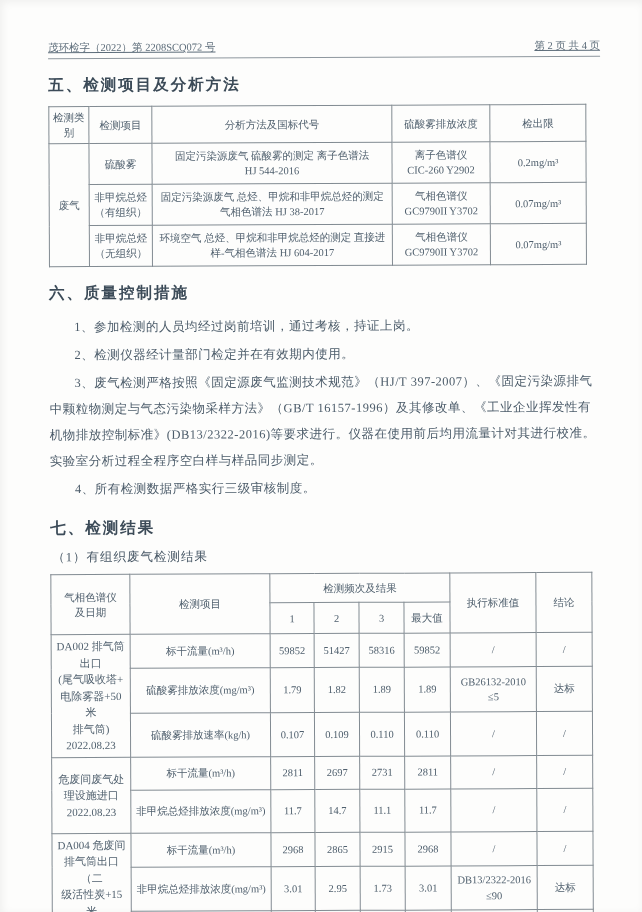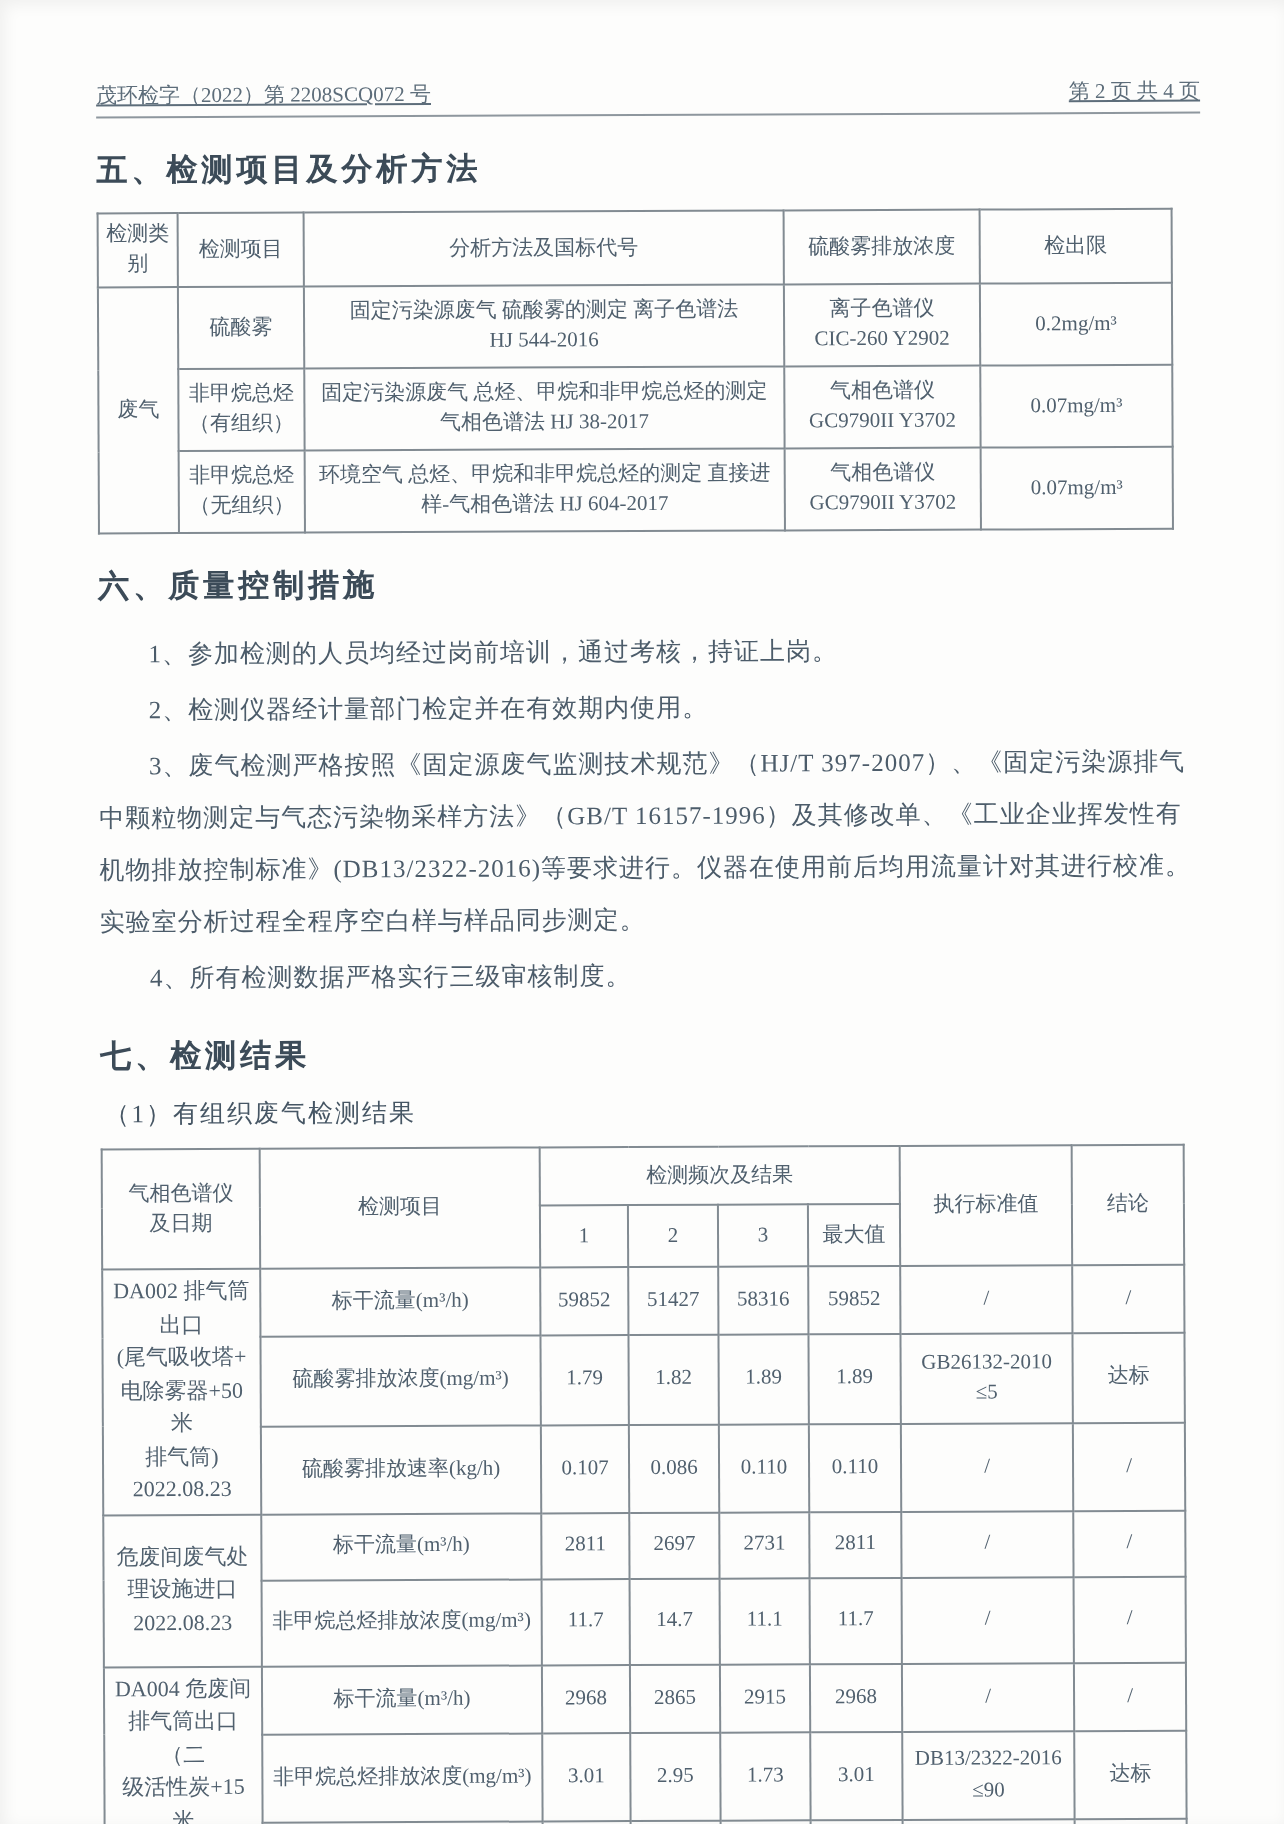--- a/index.html
+++ b/index.html
@@ -176,21 +176,21 @@
           <td>1.82</td>
           <td>1.89</td>
           <td>1.89</td>
           <td class="pre">GB26132-2010
 ≤5</td>
           <td>达标</td>
         </tr>
         <tr>
           <td class="taller">硫酸雾排放速率(kg/h)</td>
           <td>0.107</td>
-          <td>0.086</td>
+          <td>0.109</td>
           <td>0.110</td>
           <td>0.110</td>
           <td>/</td>
           <td>/</td>
         </tr>
 
         <tr>
           <td rowspan="2" class="pre point">危废间废气处
 理设施进口
 2022.08.23</td>

